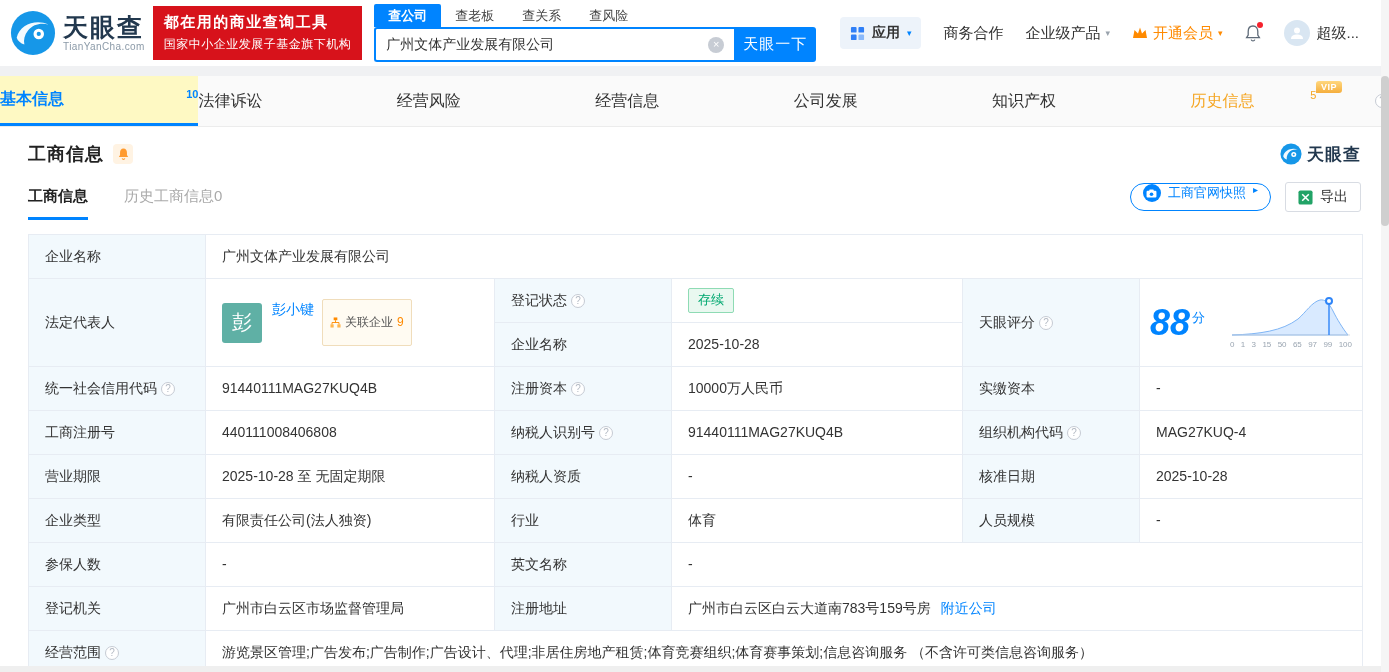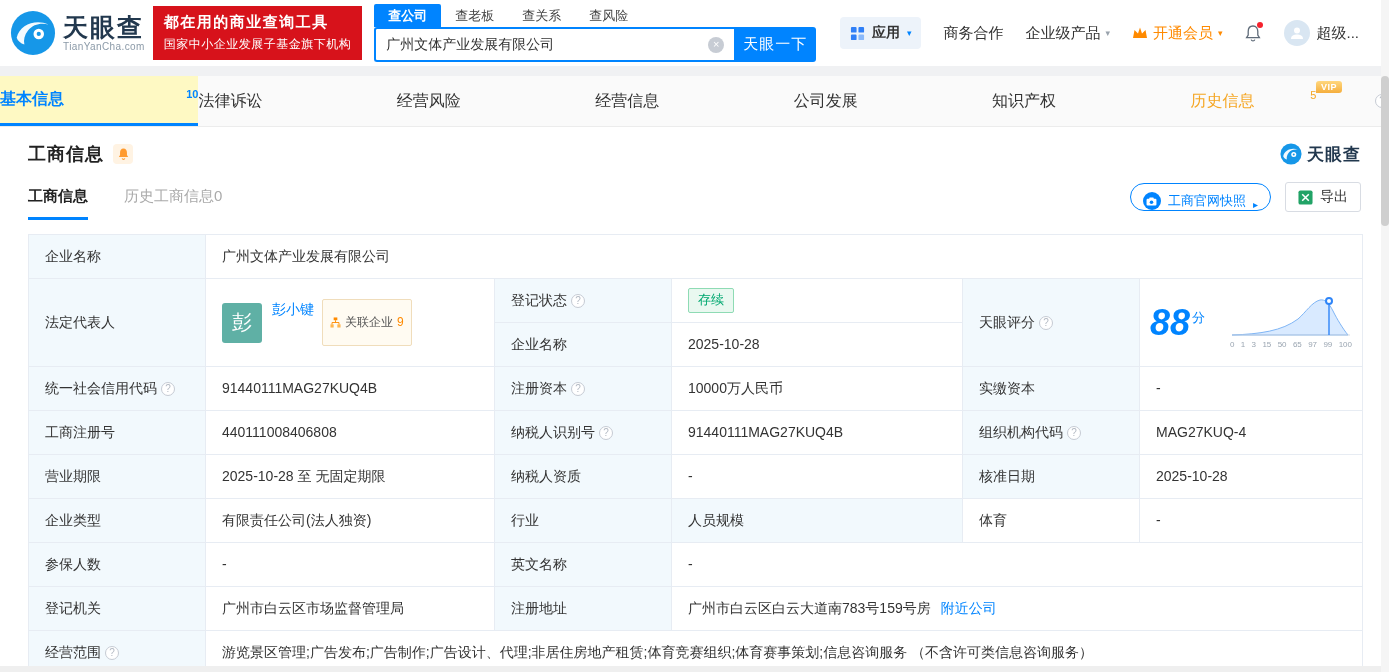--- a/index.html
+++ b/index.html
@@ -55,21 +55,21 @@
   .bell-badge{margin-left:9px;width:20px;height:20px;border-radius:4px;background:#fff3e3;display:flex;align-items:center;justify-content:center;cursor:pointer}
   .mini-logo{margin-left:auto;display:flex;align-items:center;gap:5px;cursor:default}
   .mini-cn{font-size:17px;font-weight:bold;color:#22384e;letter-spacing:1px}
 
   
   .subtab-row{display:flex;align-items:flex-end;padding:16px 28px 0}
   .subtab{font-size:15px;cursor:pointer;padding-bottom:11px;border-bottom:3px solid transparent;color:#222}
   .subtab.active{font-weight:bold;border-bottom-color:var(--primary,#0084ff)}
   .subtab.muted{color:#aaa;margin-left:36px}
   .sub-actions{margin-left:auto;display:flex;align-items:center;gap:14px;padding-bottom:8px}
-  .snap-btn{display:flex;align-items:flex-end;gap:7px;border:1px solid var(--primary,#0084ff);color:var(--primary,#0084ff);border-radius:15px;height:28px;padding:0 12px;font-size:13px;cursor:pointer;background:#fff}
+  .snap-btn{display:flex;align-items:flex-start;gap:7px;border:1px solid var(--primary,#0084ff);color:var(--primary,#0084ff);border-radius:15px;height:28px;padding:0 12px;font-size:13px;cursor:pointer;background:#fff}
   .cam-circle{width:18px;height:18px;border-radius:50%;background:var(--primary,#0084ff);display:flex;align-items:center;justify-content:center;flex:none}
   .snap-arrow{font-size:10px}
   .export-btn{display:flex;align-items:center;gap:7px;border:1px solid #d8dce3;border-radius:3px;height:30px;padding:0 12px;font-size:14px;color:#333;cursor:pointer;background:#fff}
 
   
   .info-table{margin:14px 26px 0 28px;display:grid;grid-template-columns:176px 288px 176px 290px 176px 1fr;grid-auto-rows:minmax(43px,auto);gap:1px;background:var(--border,#e7ecf3);border:1px solid var(--border,#e7ecf3);font-size:14px}
   .cell{background:#fff;display:flex;align-items:center;padding:6px 16px;color:#333;line-height:1.45}
   .cell.label{background:var(--label-bg,#f2f9fd);gap:4px}
   .colspan5{grid-column:2/7}
   .colspan3{grid-column:4/7}
@@ -390,25 +390,25 @@
 
     <div class="cell label">
         <span>企业类型</span>
       </div>
     <div class="cell value">
         <span>有限责任公司(法人独资)</span>
       </div>
     <div class="cell label">
         <span>行业</span>
       </div>
+    <div class="cell value">
+        <span>体育</span>
+      </div>
     <div class="cell label">
         <span>人员规模</span>
-      </div>
-    <div class="cell value">
-        <span>体育</span>
       </div>
     <div class="cell value">
         <span>-</span>
       </div>
 
     <div class="cell label">
         <span>参保人数</span>
       </div>
     <div class="cell value">
         <span>-</span>

